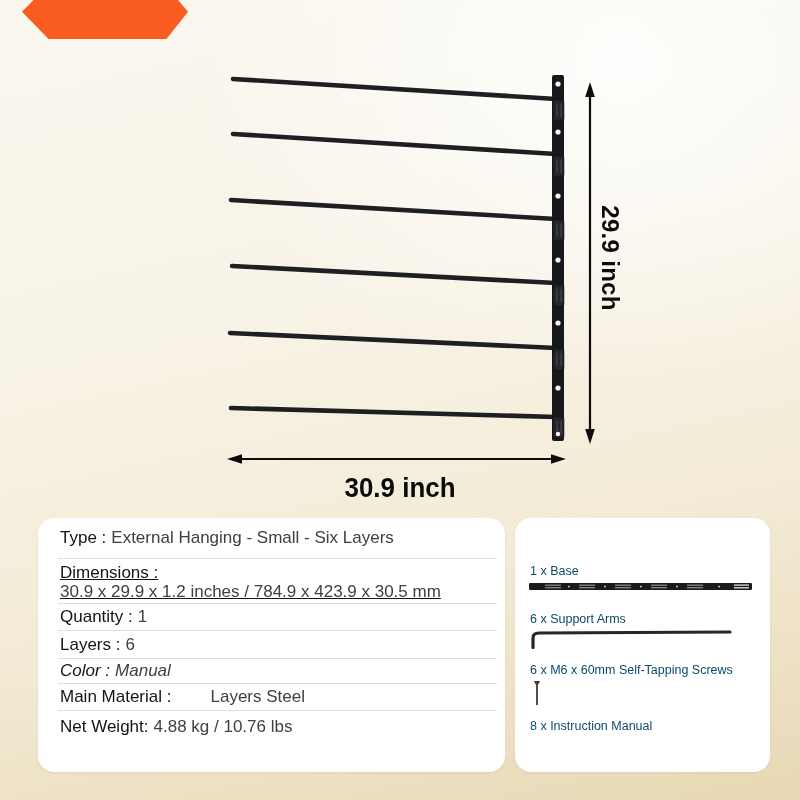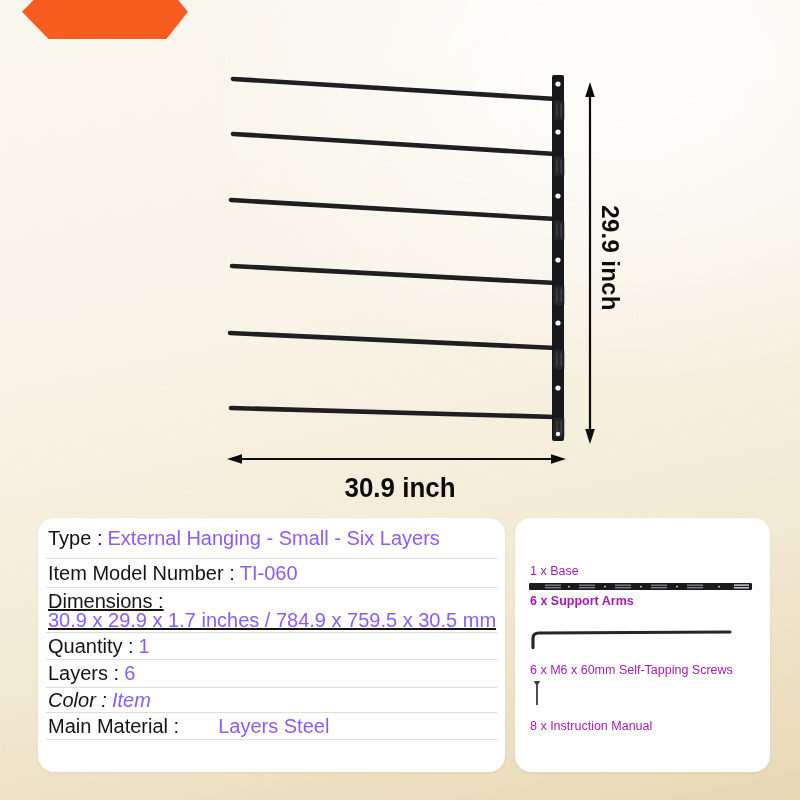--- a/index.html
+++ b/index.html
@@ -36,35 +36,35 @@
     position:absolute; top:518px; height:254px; background:#ffffff;
     border-radius:16px; box-sizing:border-box;
     box-shadow:0 1px 3px rgba(170,150,110,.18);
   }
   .specs-card{left:38px; width:467px; padding:0 8px;}
   .parts-card{left:515px; width:255px;}
   
   .spec-row{
     box-sizing:border-box; display:flex; align-items:center; gap:5px;
     border-bottom:1px solid #e1ded8; padding:0 2px;
-    font-size:20px; color:#141414; white-space:nowrap;
-  }
-  .spec-row .val{color:#8b5cf6;}
+    font-size:17px; color:#141414; white-space:nowrap;margin-left:12px;
+  }
+  .spec-row .val{color:#404040;}
   .r1{height:41px;}
   .r2{height:29px;}
   .r3{height:45px; display:block; padding-top:4px; line-height:19px;text-decoration:underline;}
   .r3 .val{display:block;}
   .r4{height:27px;}
   .r5{height:28px;text-align:right;}
   .r6{height:25px;font-style:italic;}
   .r7{height:27px;gap:39px;}
   .r8{height:32px; border-bottom:none;}
   
   .part-label{
-    position:absolute; left:15px; font-size:12.5px; color:#a21caf; white-space:nowrap;
+    position:absolute; left:15px; font-size:12.5px; color:#0c4a6e; white-space:nowrap;
   }
   .part-icon{position:absolute;}
 </style>
 </head>
 <body>
 
 <div class="stage">
 
   <div class="badge"></div>
 
@@ -129,43 +129,43 @@
     </svg>
     <div class="dim-v">29.9 inch</div>
     <div class="dim-h">30.9 inch</div>
   </div>
 
   <div class="card specs-card">
     <div class="spec-row r1">
       <span class="lbl">Type :</span>
       <span class="val">External Hanging - Small - Six Layers</span>
     </div>
-    <div class="spec-row r2">
-      <span class="lbl">Item Model Number :</span>
-      <span class="val">TI-060</span>
-    </div>
     <div class="spec-row r3">
       <span class="lbl">Dimensions :</span>
-      <span class="val">30.9 x 29.9 x 1.7 inches / 784.9 x 759.5 x 30.5 mm</span>
+      <span class="val">30.9 x 29.9 x 1.2 inches / 784.9 x 423.9 x 30.5 mm</span>
     </div>
     <div class="spec-row r4">
       <span class="lbl">Quantity :</span>
       <span class="val">1</span>
     </div>
     <div class="spec-row r5">
       <span class="lbl">Layers :</span>
       <span class="val">6</span>
     </div>
     <div class="spec-row r6">
       <span class="lbl">Color :</span>
-      <span class="val">Item</span>
+      <span class="val">Manual</span>
     </div>
     <div class="spec-row r7">
       <span class="lbl">Main Material :</span>
       <span class="val">Layers Steel</span>
+    </div>
+    <div class="spec-row r8">
+      <span class="lbl">Net Weight:</span>
+      <span class="val">4.88 kg / 10.76 lbs</span>
     </div>
   </div>
 
   <div class="card parts-card">
     <div class="part-label" style="top:46px;">1 x Base</div>
     <svg class="part-icon" style="left:14px; top:64px;" width="226" height="10" viewBox="0 0 226 10">
       <rect x="0" y="1" width="223" height="7" rx="1.2" fill="#1a1b1e"></rect>
       <g fill="#8e9196">
         <rect x="16" y="2.6" width="16" height="1.2"></rect>
           <rect x="16" y="5.1" width="16" height="1.2"></rect>
@@ -183,21 +183,21 @@
           <rect x="205" y="5.1" width="15" height="1.4"></rect>
       </g>
       <g fill="#e9eaec">
         <circle cx="40" cy="4.6" r="0.9"></circle>
           <circle cx="76" cy="4.6" r="0.9"></circle>
         <circle cx="112" cy="4.6" r="0.9"></circle>
           <circle cx="148" cy="4.6" r="0.9"></circle>
         <circle cx="190" cy="4.6" r="0.9"></circle>
       </g>
     </svg>
-    <div class="part-label" style="top:76px;font-weight:bold;">6 x Support Arms</div>
+    <div class="part-label" style="top:94px;">6 x Support Arms</div>
     <svg class="part-icon" style="left:16px; top:111px;" width="202" height="20" viewBox="0 0 202 20">
       <path d="M2,18.5 L2,9 Q2,4 8,4 L199,3" fill="none" stroke="#26272b" stroke-width="3.2" stroke-linecap="round" stroke-linejoin="round"></path>
     </svg>
     <div class="part-label" style="top:145px;text-align:center;">6 x M6 x 60mm Self-Tapping Screws</div>
     <svg class="part-icon" style="left:17px; top:162px;" width="10" height="26" viewBox="0 0 10 26">
       <path d="M2,1 L8,1 L6.5,4.2 L3.5,4.2 Z" fill="#3a3a3c"></path>
       <line x1="5" y1="4" x2="5" y2="25" stroke="#3a3a3c" stroke-width="1.8"></line>
     </svg>
     <div class="part-label" style="top:201px;">8 x Instruction Manual</div>
   </div>

